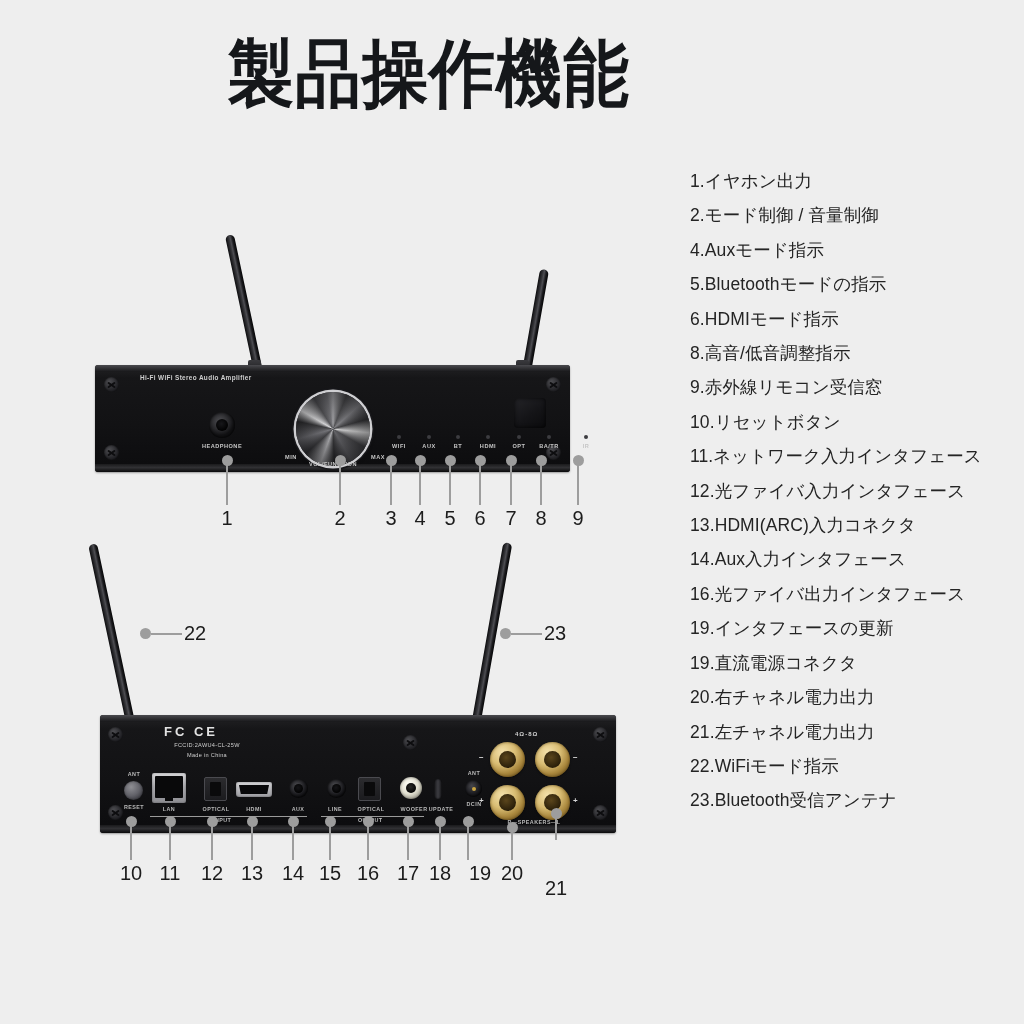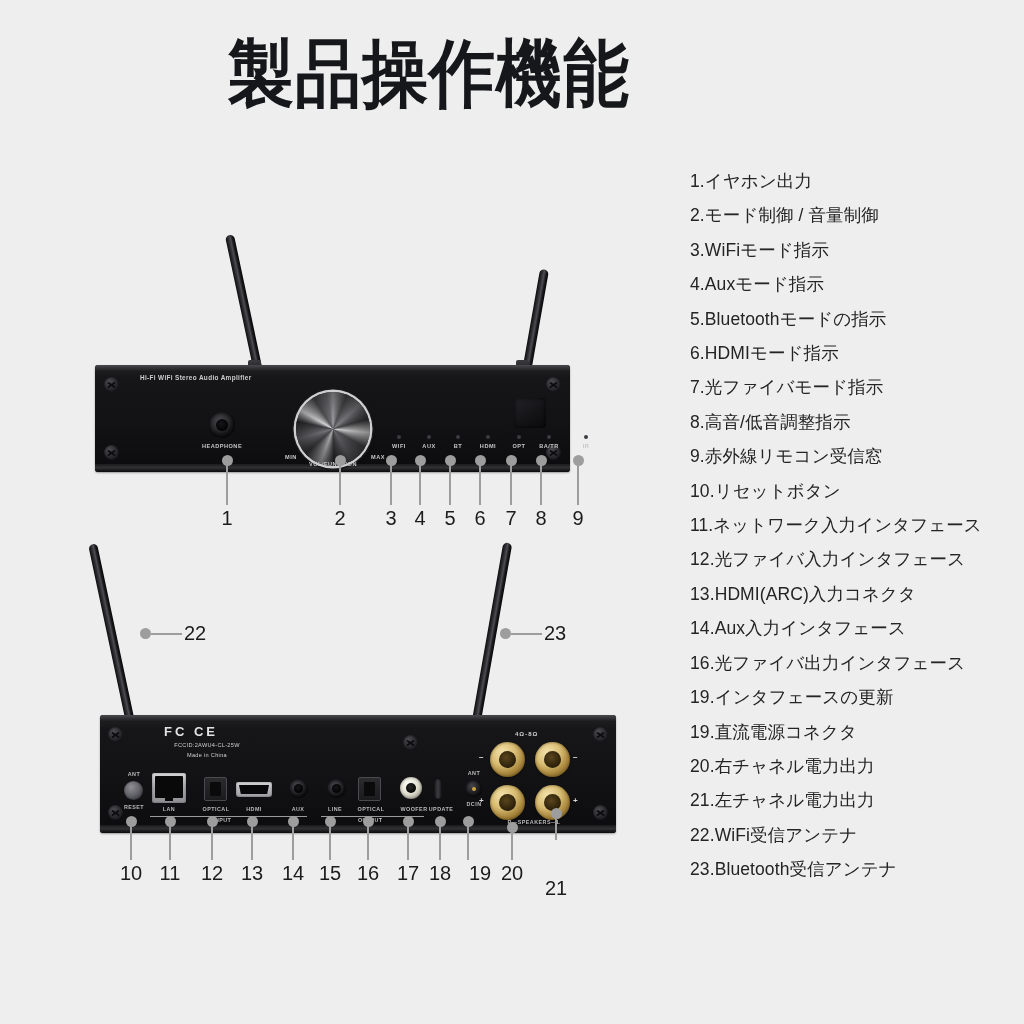--- a/index.html
+++ b/index.html
@@ -244,38 +244,36 @@
 </head>
 <body>
 
 <div class="page">
 
   <div class="title">製品操作機能</div>
 
   <div class="feature-list" id="feature-list">
       <div class="feature-item"><span>1.</span><span>イヤホン出力</span></div>
       <div class="feature-item"><span>2.</span><span>モード制御 / 音量制御</span></div>
-      <div class="feature-item"><span>3.</span><span>WiFiモード指示</span></div>
       <div class="feature-item"><span>4.</span><span>Auxモード指示</span></div>
       <div class="feature-item"><span>5.</span><span>Bluetoothモードの指示</span></div>
       <div class="feature-item"><span>6.</span><span>HDMIモード指示</span></div>
-      <div class="feature-item"><span>7.</span><span>光ファイバモード指示</span></div>
       <div class="feature-item"><span>8.</span><span>高音/低音調整指示</span></div>
       <div class="feature-item"><span>9.</span><span>赤外線リモコン受信窓</span></div>
       <div class="feature-item"><span>10.</span><span>リセットボタン</span></div>
       <div class="feature-item"><span>11.</span><span>ネットワーク入力インタフェース</span></div>
       <div class="feature-item"><span>12.</span><span>光ファイバ入力インタフェース</span></div>
       <div class="feature-item"><span>13.</span><span>HDMI(ARC)入力コネクタ</span></div>
       <div class="feature-item"><span>14.</span><span>Aux入力インタフェース</span></div>
       <div class="feature-item"><span>16.</span><span>光ファイバ出力インタフェース</span></div>
       <div class="feature-item"><span>19.</span><span>インタフェースの更新</span></div>
       <div class="feature-item"><span>19.</span><span>直流電源コネクタ</span></div>
       <div class="feature-item"><span>20.</span><span>右チャネル電力出力</span></div>
       <div class="feature-item"><span>21.</span><span>左チャネル電力出力</span></div>
-      <div class="feature-item"><span>22.</span><span>WiFi受信アンテナ</span></div>
+      <div class="feature-item"><span>22.</span><span>WiFiモード指示</span></div>
       <div class="feature-item"><span>23.</span><span>Bluetooth受信アンテナ</span></div>
     </div>
 
   <div class="device">
 
     <div class="antenna">
       <div class="ant-rod tilt-l" style="left:254px;top:232px;height:140px;"></div>
       <div class="ant-base" style="left:248px;top:360px;"></div>
     </div>
     <div class="antenna">

